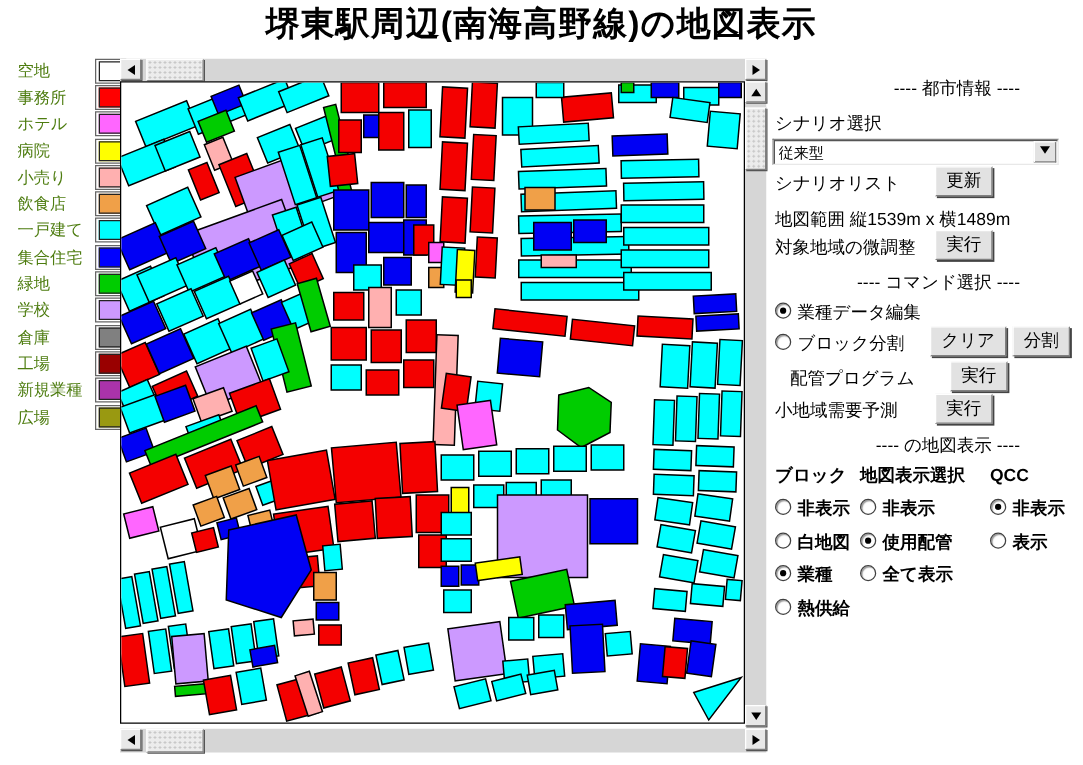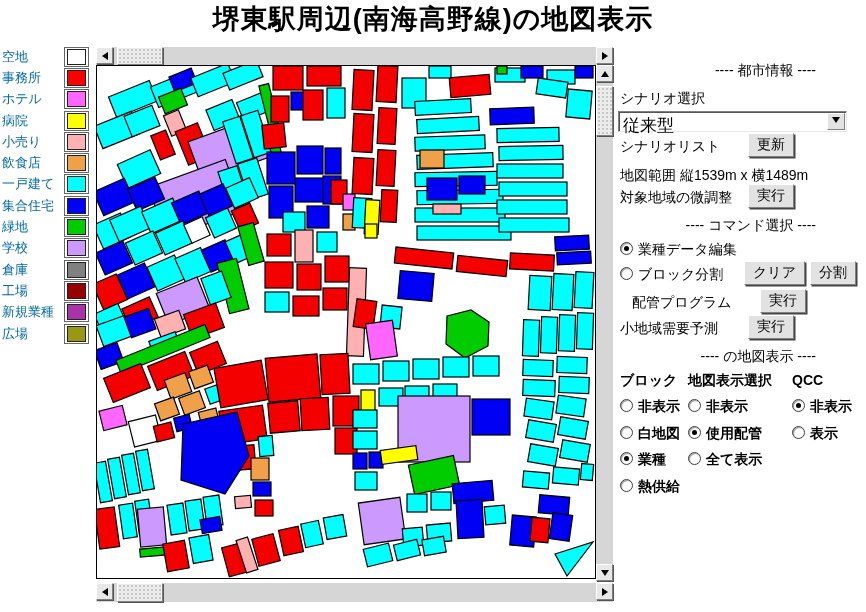--- a/index.html
+++ b/index.html
@@ -6,21 +6,21 @@
     font-family:"Liberation Sans","DejaVu Sans",sans-serif;}
   #stage{position:relative;width:866px;height:612px;background:#fff;}
 
   
   .title{position:absolute;left:0;top:1px;width:100%;text-align:center;
     font-size:27px;font-weight:bold;color:#000;letter-spacing:1px;}
 
   
   .legend{position:absolute;left:2px;top:46px;}
   .lg-row{display:flex;align-items:center;height:21.3px;}
-  .lg-label{width:62px;font-size:13px;color:#0369a1;white-space:nowrap;}
+  .lg-label{width:62px;font-size:13px;color:#4d7c0f;white-space:nowrap;margin-left:12px;}
   .lg-swatch{width:25px;height:20px;background:#fff;border:1px solid #666;
     display:flex;align-items:center;justify-content:center;box-sizing:border-box;}
   .lg-color{width:17px;height:14px;border:1px solid #222;display:block;}
   .dots{background-image:radial-gradient(circle,rgba(0,0,0,.9) 1px,transparent 1.4px);
     background-size:5px 5px;}
 
   
   .map-widget{position:absolute;left:96px;top:47px;width:517px;height:556px;}
   .hbar{position:absolute;left:0;width:517px;height:18px;background:#D6D6D6;box-sizing:border-box;}
   .hbar.top{top:0;}
@@ -45,21 +45,21 @@
   
   .panel{position:absolute;left:616px;top:55px;width:250px;font-size:14px;color:#000;}
   .prow{position:absolute;left:0;white-space:nowrap;}
   .sect{width:200px;text-align:right;}
   .btn{position:absolute;top:-5px;background:#E2E2E2;color:#000;font-size:14px;
     padding:2px 8px;border:1px solid #808080;border-top-color:#fff;border-left-color:#fff;
     box-shadow:1.5px 1.5px 0 #444;white-space:nowrap;cursor:default;}
   .combo{position:absolute;left:2px;width:229px;height:21px;background:#fff;
     border:1px solid #808080;border-bottom-color:#E8E8E8;border-right-color:#E8E8E8;
     box-shadow:inset 1px 1px 0 #555;box-sizing:border-box;}
-  .combo .val{position:absolute;left:4px;top:2px;font-size:17px;}
+  .combo .val{position:absolute;left:4px;top:2px;font-size:12px;}
   .combo .drop{position:absolute;right:1px;top:1px;width:18px;height:17px;background:#E2E2E2;
     border:1px solid #808080;border-top-color:#fff;border-left-color:#fff;box-sizing:border-box;
     display:flex;align-items:center;justify-content:center;}
   .radio{width:11px;height:11px;border-radius:50%;background:#fff;border:1px solid #404040;
     display:inline-block;position:relative;margin-right:5px;vertical-align:-1px;
     box-shadow:inset 1px 1px 1px #999;}
   .radio.on::after{content:'';position:absolute;left:3px;top:3px;width:5px;height:5px;
     border-radius:50%;background:#000;}
   .rgrid{position:absolute;display:grid;grid-template-columns:68px 100px 82px;grid-auto-rows:26.5px;}
   .rgrid .cell{white-space:nowrap;font-weight:bold;}

